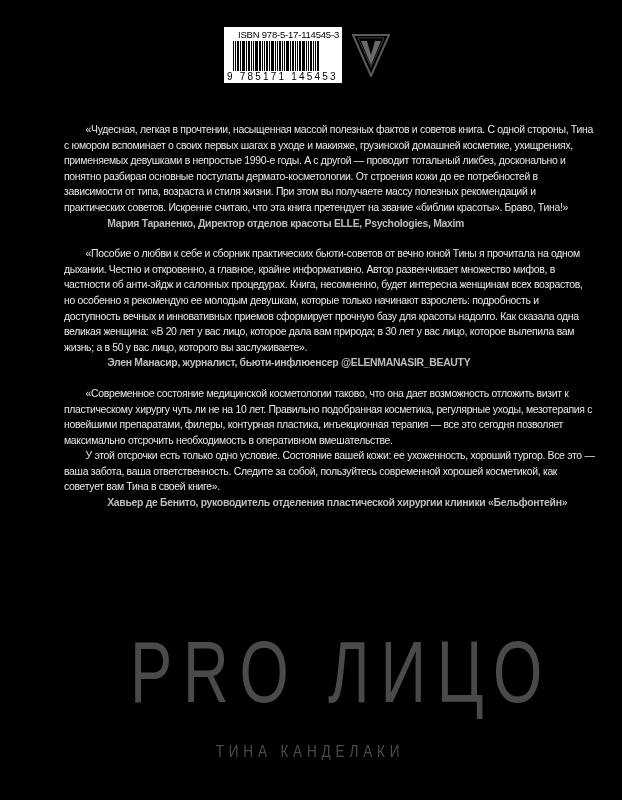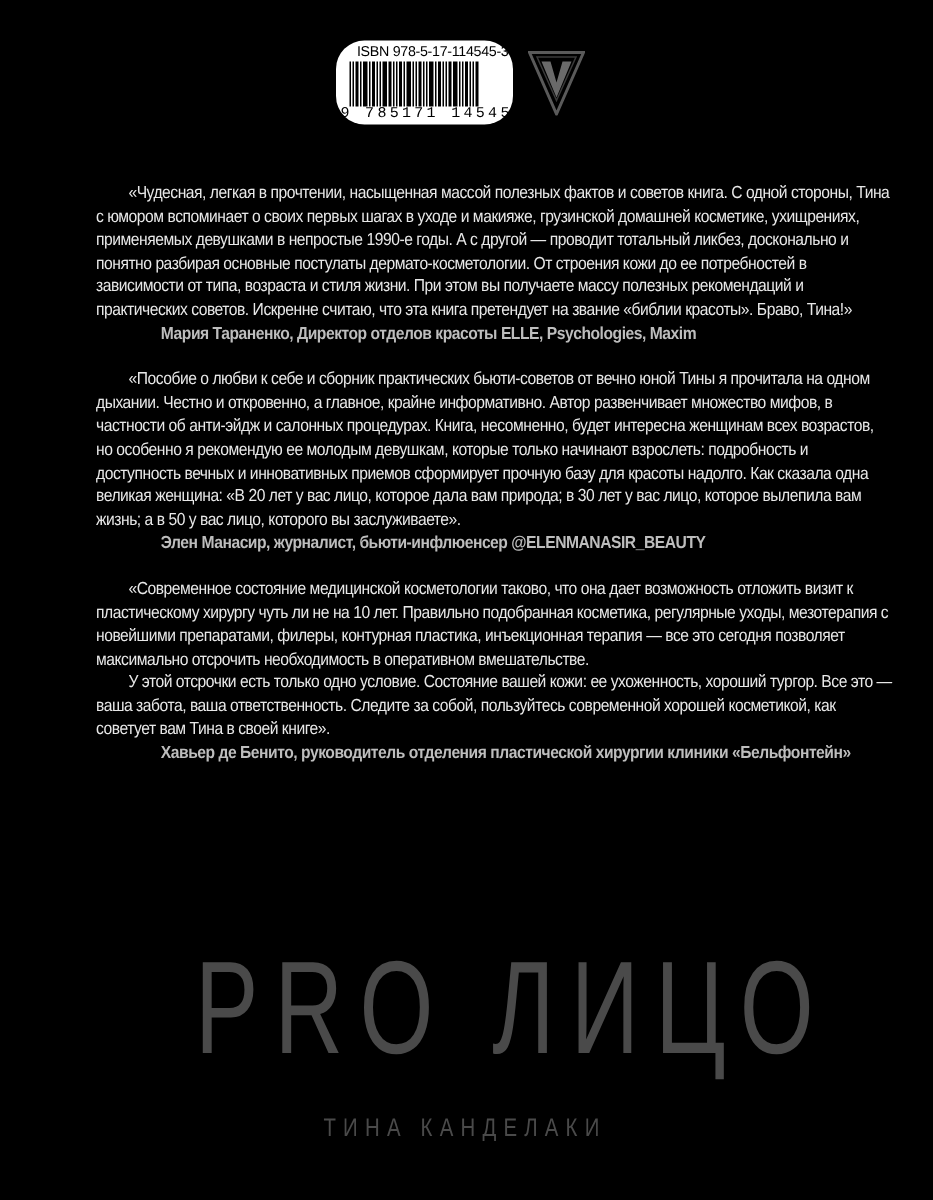--- a/index.html
+++ b/index.html
@@ -1,25 +1,25 @@
 <!DOCTYPE html>
 <html><head>
   <meta charset="utf-8">
   <style>
     html, body { margin: 0; padding: 0; background: #000; }
     body { width: 622px; height: 800px; position: relative; overflow: hidden;
            font-family: "Liberation Sans", sans-serif; color: #e6e6e6; }
     .barcode { position: absolute; left: 224px; top: 27px; width: 118px; height: 56px;
-               background: #fff; box-sizing: border-box; padding: 2px 3px; border-radius: 19px; }
+               background: #fff; box-sizing: border-box; padding: 2px 3px; }
     .isbn { font-size: 9.5px; color: #000; text-align: right; letter-spacing: -0.2px;
             line-height: 11px; white-space: nowrap; font-family: "Liberation Sans", sans-serif; }
     .bars { display: flex; height: 30px; margin-top: 1px; margin-left: 6px; }
     .bars span { display: block; height: 100%; background: #000; margin-right: 1px; }
     .digits { font-size: 10px; color: #000; letter-spacing: 2.2px; line-height: 11px;
-              white-space: nowrap; font-family: Liberation Mono, monospace; }
+              white-space: nowrap; font-family: Liberation Sans, sans-serif; }
     .vlogo { position: absolute; left: 352px; top: 33px; width: 38px; height: 44px; }
     .content { position: absolute; left: 64px; top: 121px; width: 530px;
                font-family: "Liberation Sans", sans-serif; font-size: 11.6px;
                line-height: 15.6px; color: #e8e8e8; letter-spacing: -0.35px;
                transform: scaleX(0.9); transform-origin: left top; width: 590px; }
     .quote p { margin: 0; text-indent: 24px; text-align: left; }
     .author { margin: 0; padding-left: 24px; font-weight: bold; color: #bdbdbd; }
     .quote { margin-bottom: 15px; }
     .title { position: absolute; left: 60px; top: 627px; width: 500px; text-align: center;
              font-family: "Liberation Sans", sans-serif; font-size: 88px; color: #4a4a4a;

